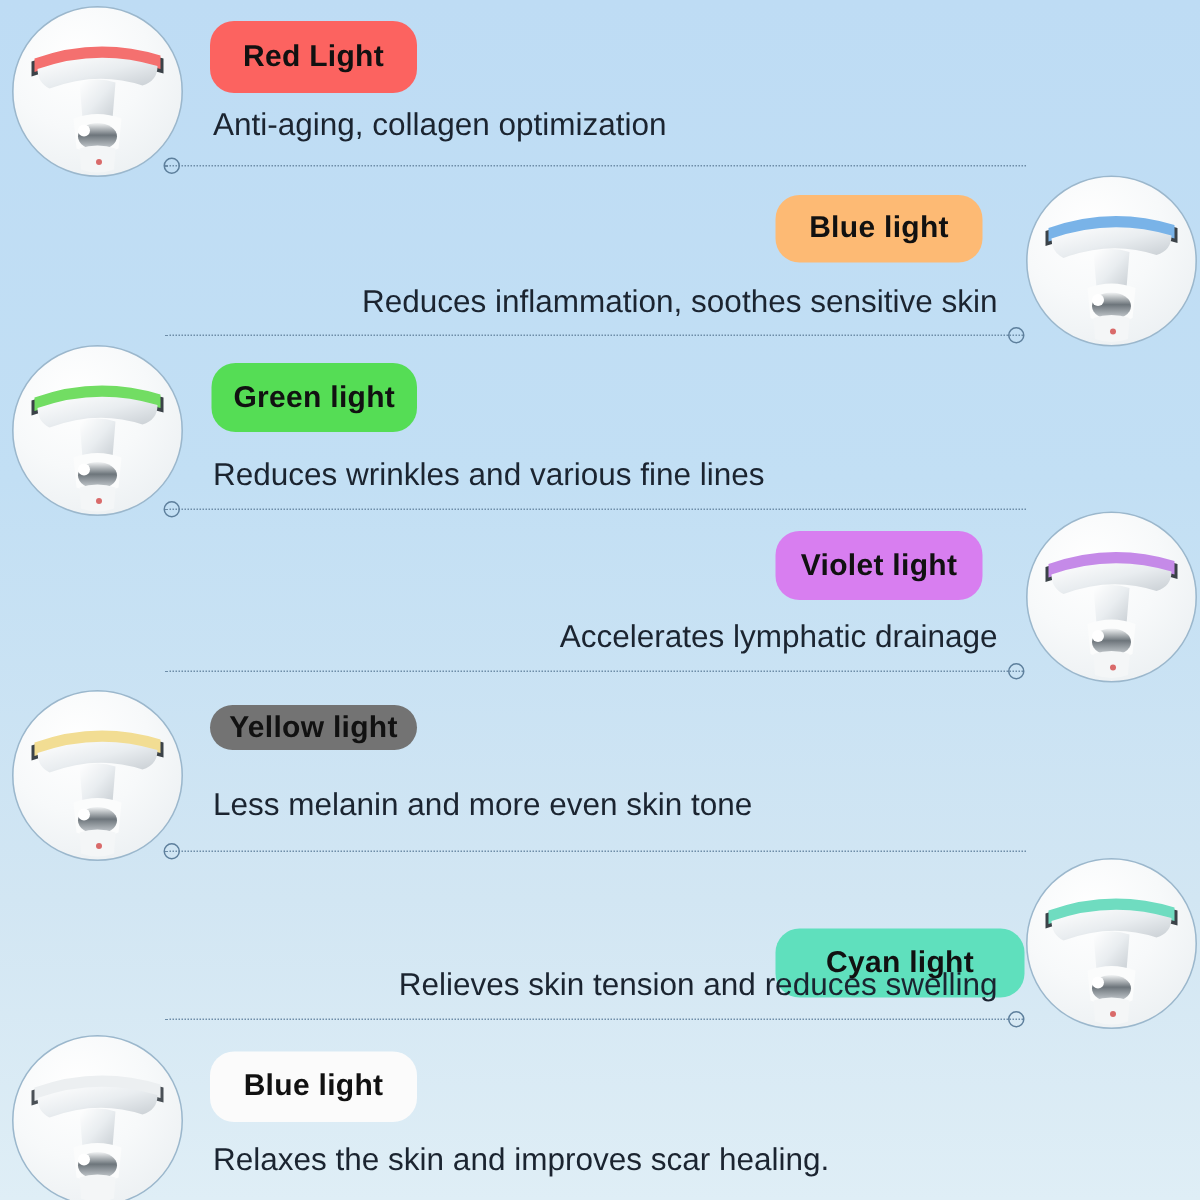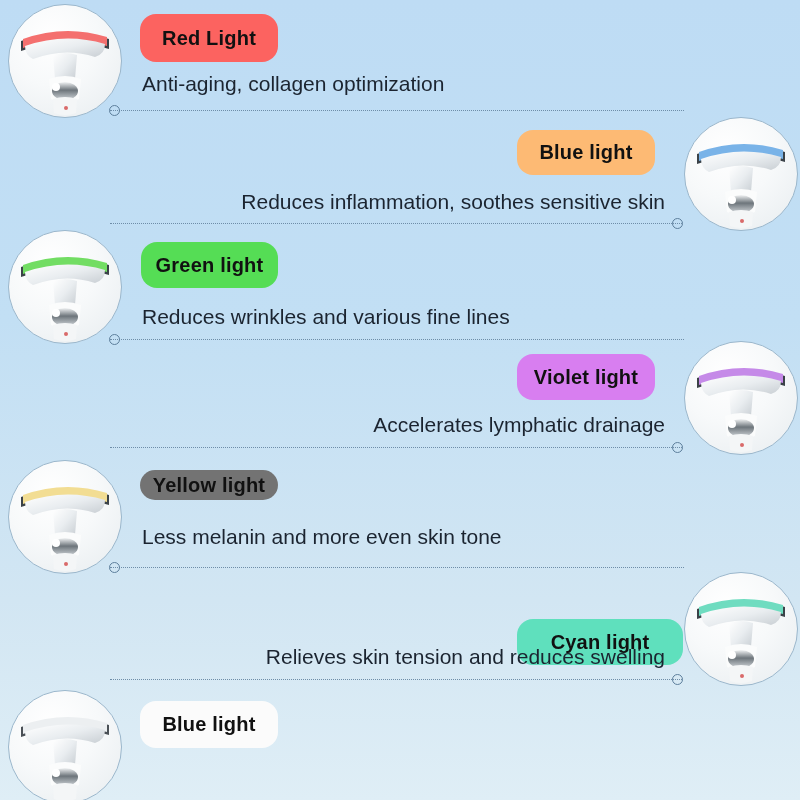--- a/index.html
+++ b/index.html
@@ -243,14 +243,15 @@
       <ellipse cx="56" cy="86" rx="13" ry="9" fill="url(#chrome1)"></ellipse>
       <circle cx="47" cy="82" r="4" fill="#ffffff"></circle>
       <path d="M44,94 Q56,90 68,94 L67,108 Q56,112 45,108 Z" fill="#f4f6f7"></path>
     </svg>
   </div>
 
   <div class="badge" style="left:140px;top:701px;width:138px;height:47px;background:#fbfbfb;">
     <span>Blue light</span>
   </div>
 
+  <div class="desc" style="left:142px;top:762px;">Relaxes the skin and improves scar healing.</div>
 
 </div>
 
 </body></html>

